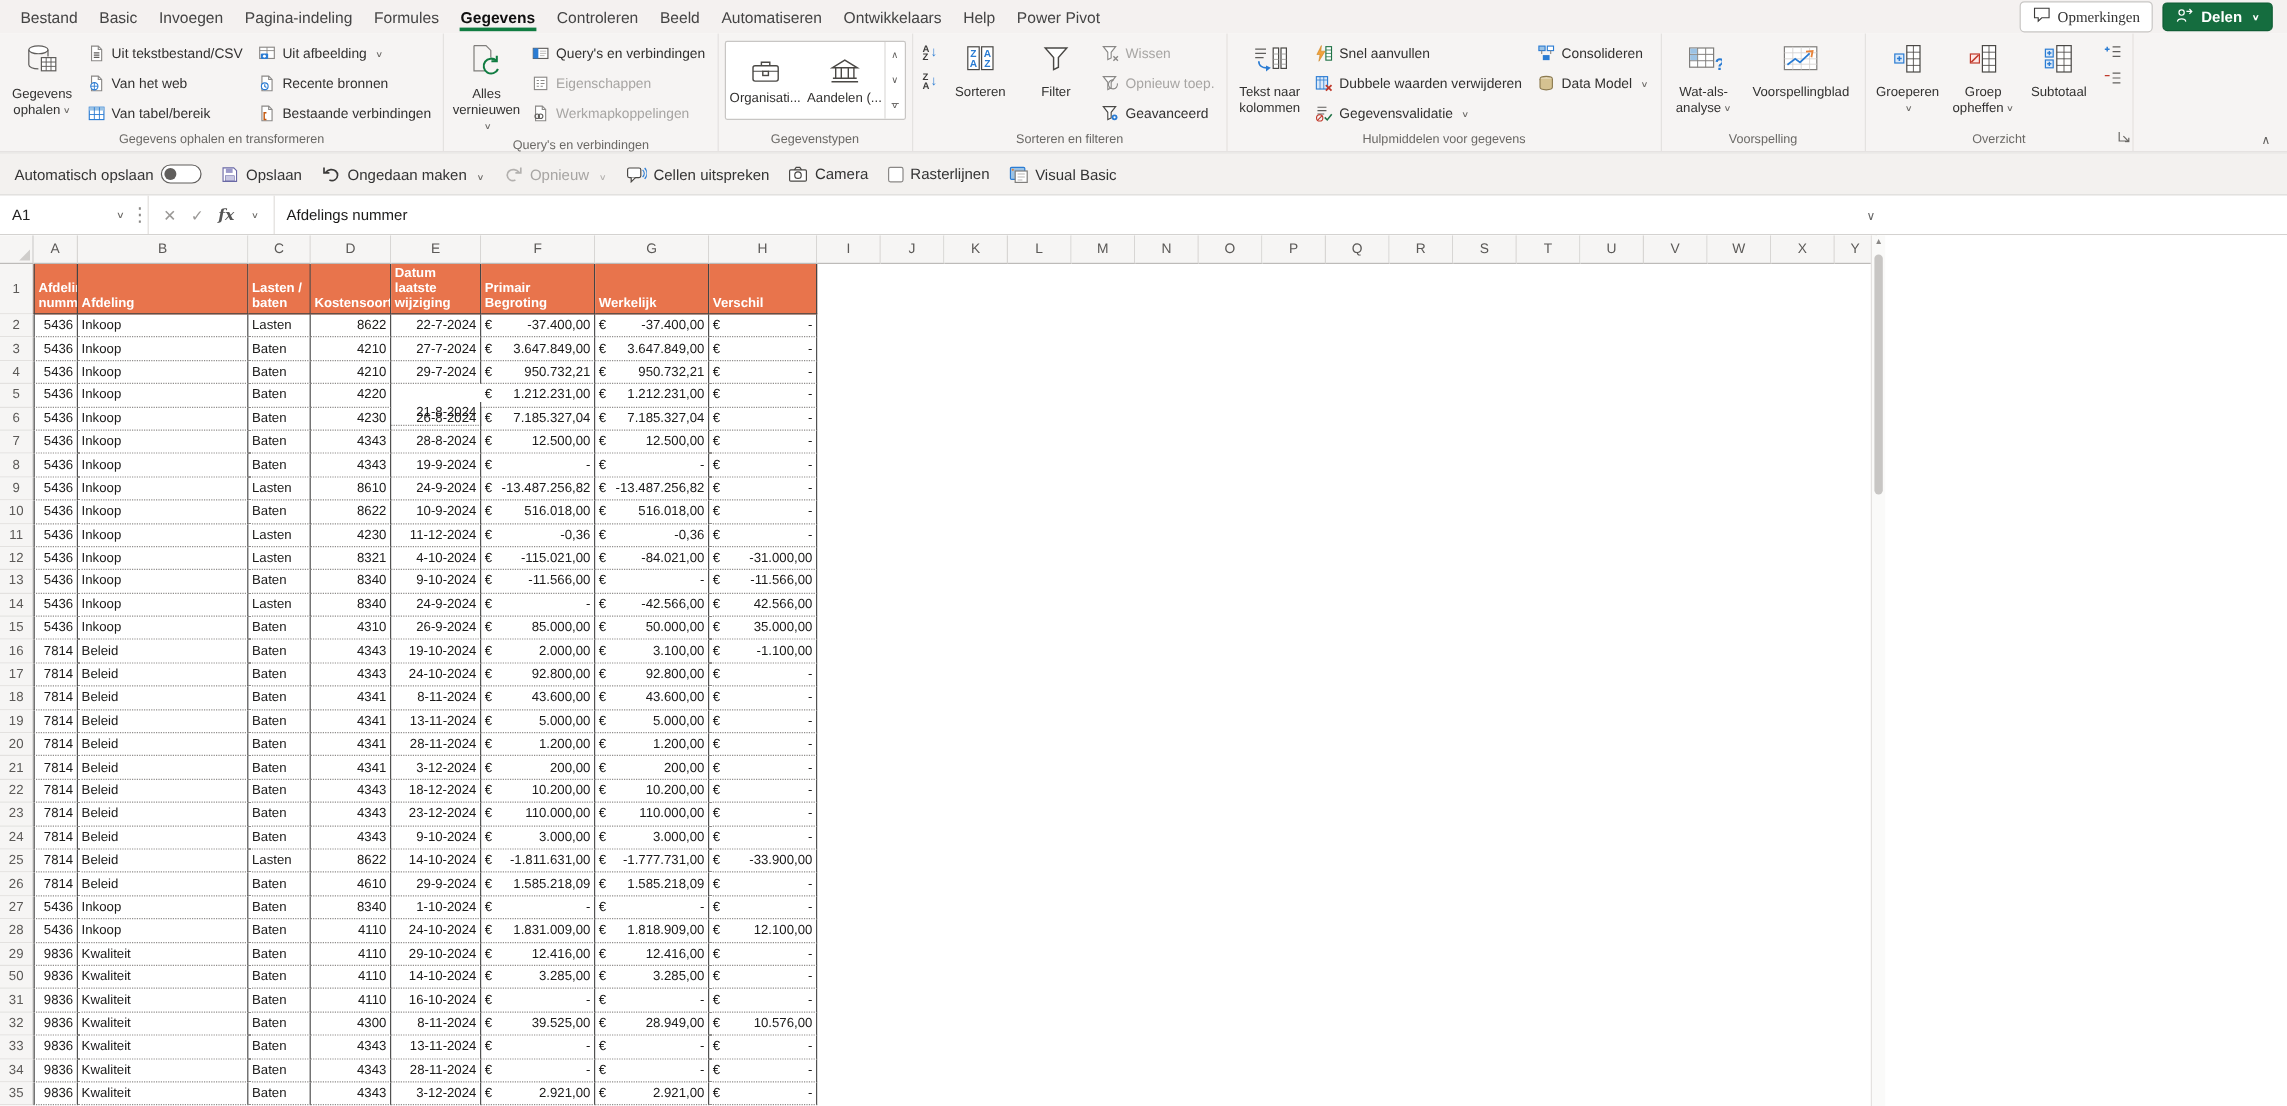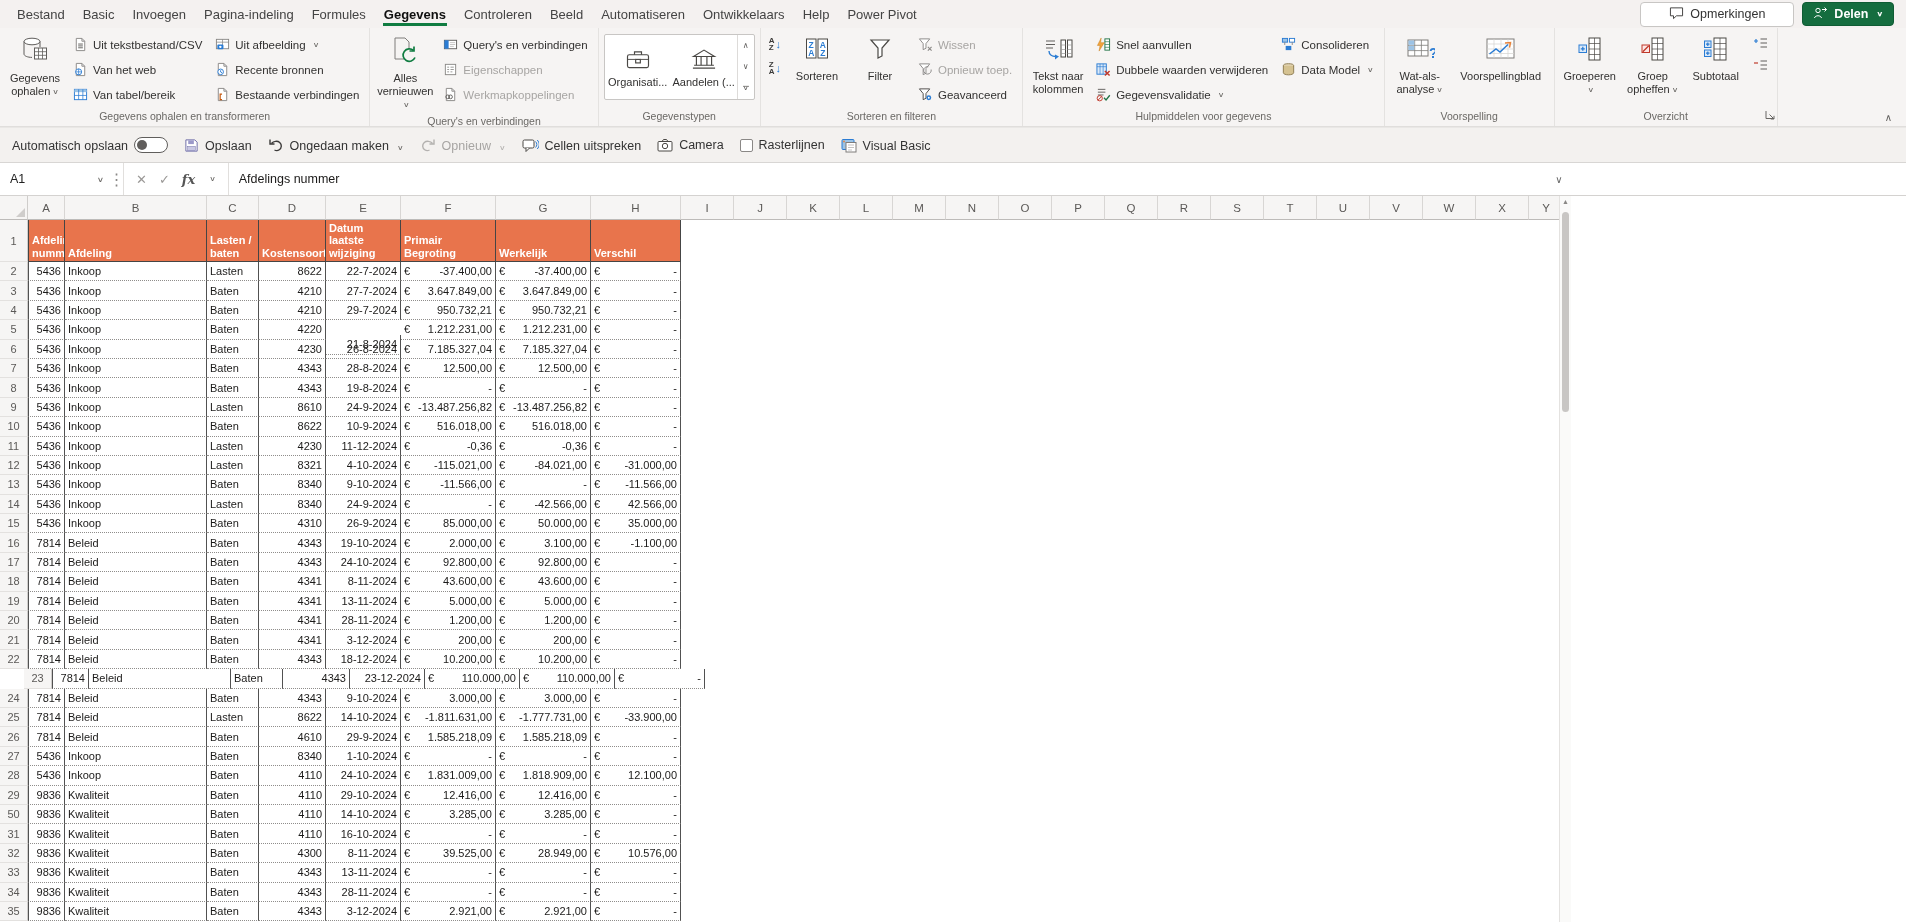--- a/index.html
+++ b/index.html
@@ -6,21 +6,21 @@
   html,body { width:1906px; height:922px; overflow:hidden; background:#fff;
     font-family:"Liberation Sans", sans-serif; color:#3b3a39; }
   #app { position:relative; width:1906px; height:922px; background:#fff; }
 
   
   .menubar { height:28px; background:#f4f1f0; display:flex; align-items:center; padding:0 8px; }
   .tab { font-size:13px; color:#444; padding:5px 9px 4px; position:relative; white-space:nowrap; cursor:default; }
   .tab.active { color:#0f0f0f; font-weight:700; }
   .tab.active::after { content:""; position:absolute; left:8px; right:8px; bottom:0; height:3px; background:#107C41; }
   .mb-right { margin-left:auto; display:flex; align-items:center; gap:8px; padding-right:4px; }
-  .btn-comments { display:flex; align-items:center; gap:6px; background:#fff; border:1px solid #c8c6c4; border-radius:4px; padding:3px 28px; font-size:12.5px; color:#333; }
+  .btn-comments { display:flex; align-items:center; gap:6px; background:#fff; border:1px solid #c8c6c4; border-radius:4px; padding:3px 10px; font-size:12.5px; color:#333;font-family:Liberation Serif, serif; }
   .btn-share { display:flex; align-items:center; gap:6px; background:#156d3f; border:1px solid #0f5c34; border-radius:4px; padding:3px 10px; font-size:12.5px; color:#fff; font-weight:600; }
   .btn-share .chev { color:#fff; }
 
   
   .ribbon { height:99px; background:#f6f4f3; border-bottom:1px solid #e0dedc; display:flex; position:relative; }
   .rgroup { display:flex; flex-direction:column; border-right:1px solid #e4e2e0; padding:3px 5px 0; position:relative; }
   .rcontent { flex:1; display:flex; align-items:flex-start; gap:3px; }
   .glabel { height:18px; line-height:17px; text-align:center; font-size:10.5px; color:#6a6865; white-space:nowrap; padding:0 6px; }
   .bigbtn { width:60px; display:flex; flex-direction:column; align-items:center; padding:4px 2px 1px; border-radius:3px; }
   .bigbtn .blabel { font-size:11px; line-height:13px; text-align:center; color:#323130; margin-top:3px; }
@@ -758,21 +758,21 @@
             <span>€</span>
             <span>-</span>
           </div>
         </div>
         <div class="srow" style="height: 19.4px;">
           <div class="rnum">8</div>
           <div class="cell first r" style="width: 37px; height: 19.4px;">5436</div>
           <div class="cell" style="width: 142px; height: 19.4px;">Inkoop</div>
           <div class="cell" style="width: 52px; height: 19.4px;">Baten</div>
           <div class="cell r" style="width: 67px; height: 19.4px;">4343</div>
-          <div class="cell r" style="width: 75px; height: 19.4px;">19-8-2024</div>
+          <div class="cell r" style="width: 75px; height: 19.4px;">19-9-2024</div>
           <div class="cell cur" style="width: 95px; height: 19.4px;">
             <span>€</span>
             <span>-</span>
           </div>
           <div class="cell cur" style="width: 95px; height: 19.4px;">
             <span>€</span>
             <span>-</span>
           </div>
           <div class="cell cur" style="width: 90px; height: 19.4px;">
             <span>€</span>
@@ -1052,21 +1052,21 @@
           </div>
           <div class="cell cur" style="width: 95px; height: 19.4px;">
             <span>€</span>
             <span>10.200,00</span>
           </div>
           <div class="cell cur" style="width: 90px; height: 19.4px;">
             <span>€</span>
             <span>-</span>
           </div>
         </div>
-        <div class="srow" style="height: 19.4px; padding-left: 24px;">
+        <div class="srow" style="height: 19.4px;">
           <div class="rnum">23</div>
           <div class="cell first r" style="width: 37px; height: 19.4px;">7814</div>
           <div class="cell" style="width: 142px; height: 19.4px;">Beleid</div>
           <div class="cell" style="width: 52px; height: 19.4px;">Baten</div>
           <div class="cell r" style="width: 67px; height: 19.4px;">4343</div>
           <div class="cell r" style="width: 75px; height: 19.4px;">23-12-2024</div>
           <div class="cell cur" style="width: 95px; height: 19.4px;">
             <span>€</span>
             <span>110.000,00</span>
           </div>

